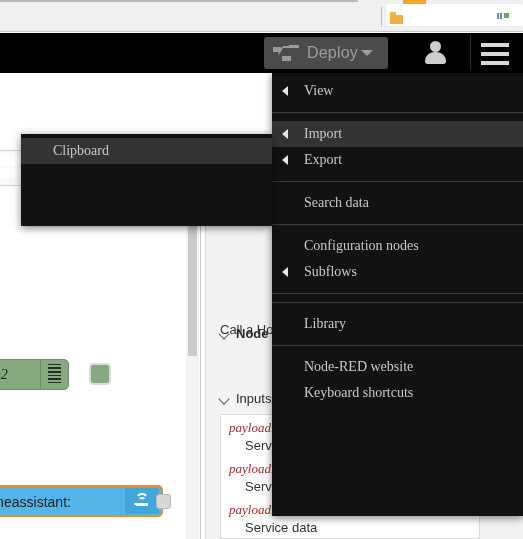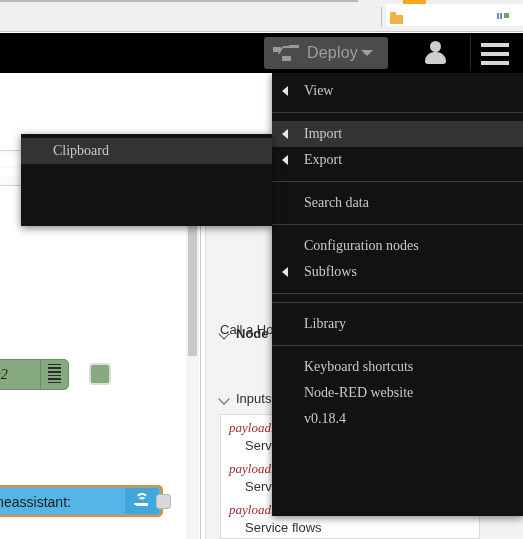--- a/index.html
+++ b/index.html
@@ -394,21 +394,21 @@
         <div class="io-row">
           <span class="io-key">payload.domain</span>
           <span class="io-val">Service domain</span>
         </div>
         <div class="io-row">
           <span class="io-key">payload.service</span>
           <span class="io-val">Service name</span>
         </div>
         <div class="io-row">
           <span class="io-key">payload.data</span>
-          <span class="io-val">Service flows</span>
+          <span class="io-val">Service data</span>
         </div>
       </div>
 
     </div>
 
   </div>
 
   <div class="nr-header"></div>
 
   <div class="deploy-btn">
@@ -460,27 +460,24 @@
       <span class="sub-caret"></span>
       <span class="txt">Subflows</span>
     </div>
     <div class="msep"></div>
     <div class="msep"></div>
     <div class="mi">
       <span class="txt">Library</span>
     </div>
     <div class="msep"></div>
     <div class="mi">
+      <span class="txt">Node-RED website</span>
+    </div>
+    <div class="mi">
       <span class="txt">Keyboard shortcuts</span>
-    </div>
-    <div class="mi">
-      <span class="txt">Node-RED website</span>
-    </div>
-    <div class="mi">
-      <span class="txt">v0.18.4</span>
     </div>
   </div>
 
   <div class="menu menu-sub">
     <div class="mpad" style="height:4px"></div>
     <div class="mi h">
       <span class="txt">Clipboard</span>
     </div>
   </div>
 

